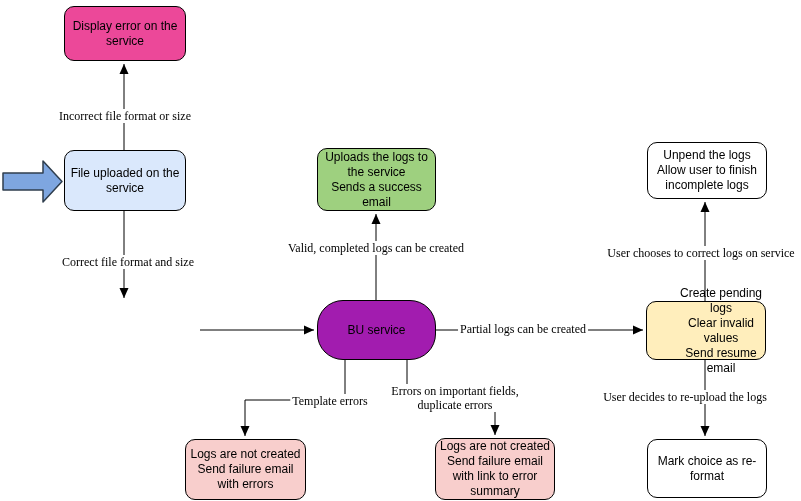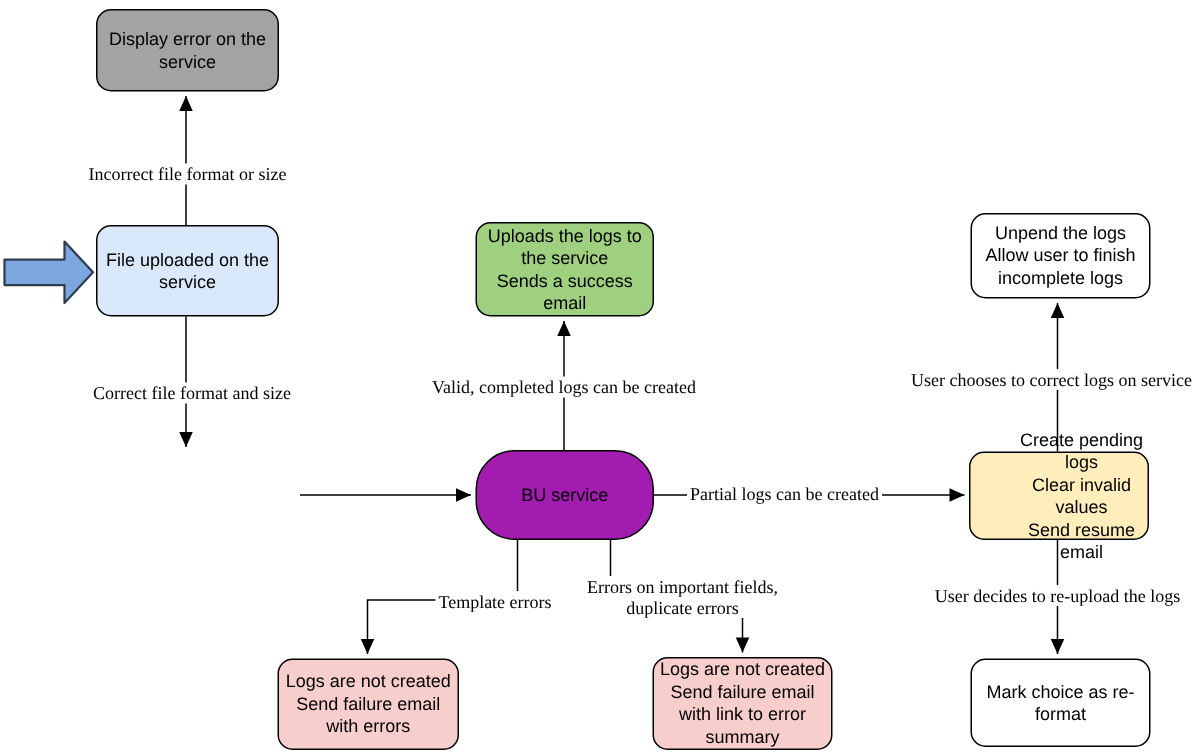--- a/index.html
+++ b/index.html
@@ -46,26 +46,26 @@
     font-size: 12px;
     line-height: 14px;
     text-align: center;
     white-space: pre-line;
     width: max-content;
     padding: 0 2px;
     font-family: Liberation Serif, serif;
   }
   .l-incorrect { left: 125px; top: 116px; }
   .l-correct   { left: 128px; top: 262px; }
-  .l-valid     { left: 376px; top: 258px; }
+  .l-valid     { left: 376px; top: 248px; }
   .l-partial   { left: 523px; top: 329px; }
   .l-template  { left: 330px; top: 401px; }
   .l-errors    { left: 455px; top: 398px; }
   .l-chooses   { left: 701px; top: 253px; }
-  .l-decides   { left: 705px; top: 397px; }
+  .l-decides   { left: 685px; top: 397px; }
 
   .pointer-arrow {
     position: absolute;
     left: 2px;
     top: 159px;
     width: 62px;
     height: 45px;
   }
 </style>
 </head>
@@ -91,21 +91,21 @@
       <polyline points="705,360 705,436" marker-end="url(#arrow)"></polyline>
     </g>
   </svg>
 
   <span class="pointer-arrow" style="color: rgb(126, 166, 224);">
     <svg width="62" height="45" viewBox="0 0 62 45" xmlns="http://www.w3.org/2000/svg">
       <polygon points="1,14 41,14 41,2 60,22.5 41,43 41,31 1,31" fill="currentColor" stroke="#2f3e4e" stroke-width="1.5" stroke-linejoin="round"></polygon>
     </svg>
   </span>
 
-  <div class="node n-display" style="background-color: #a3a3a3;">Display error on the
+  <div class="node n-display" style="background-color: #ec4899;">Display error on the
 service</div>
 
   <div class="node n-file" style="background-color: rgb(218, 232, 252);">File uploaded on the
 service</div>
 
 
   <div class="node n-bu" style="background-color: #a21caf; border-radius: 26px;">BU service</div>
 
   <div class="node n-green" style="background-color: rgb(158, 208, 127);">Uploads the logs to
 the service

